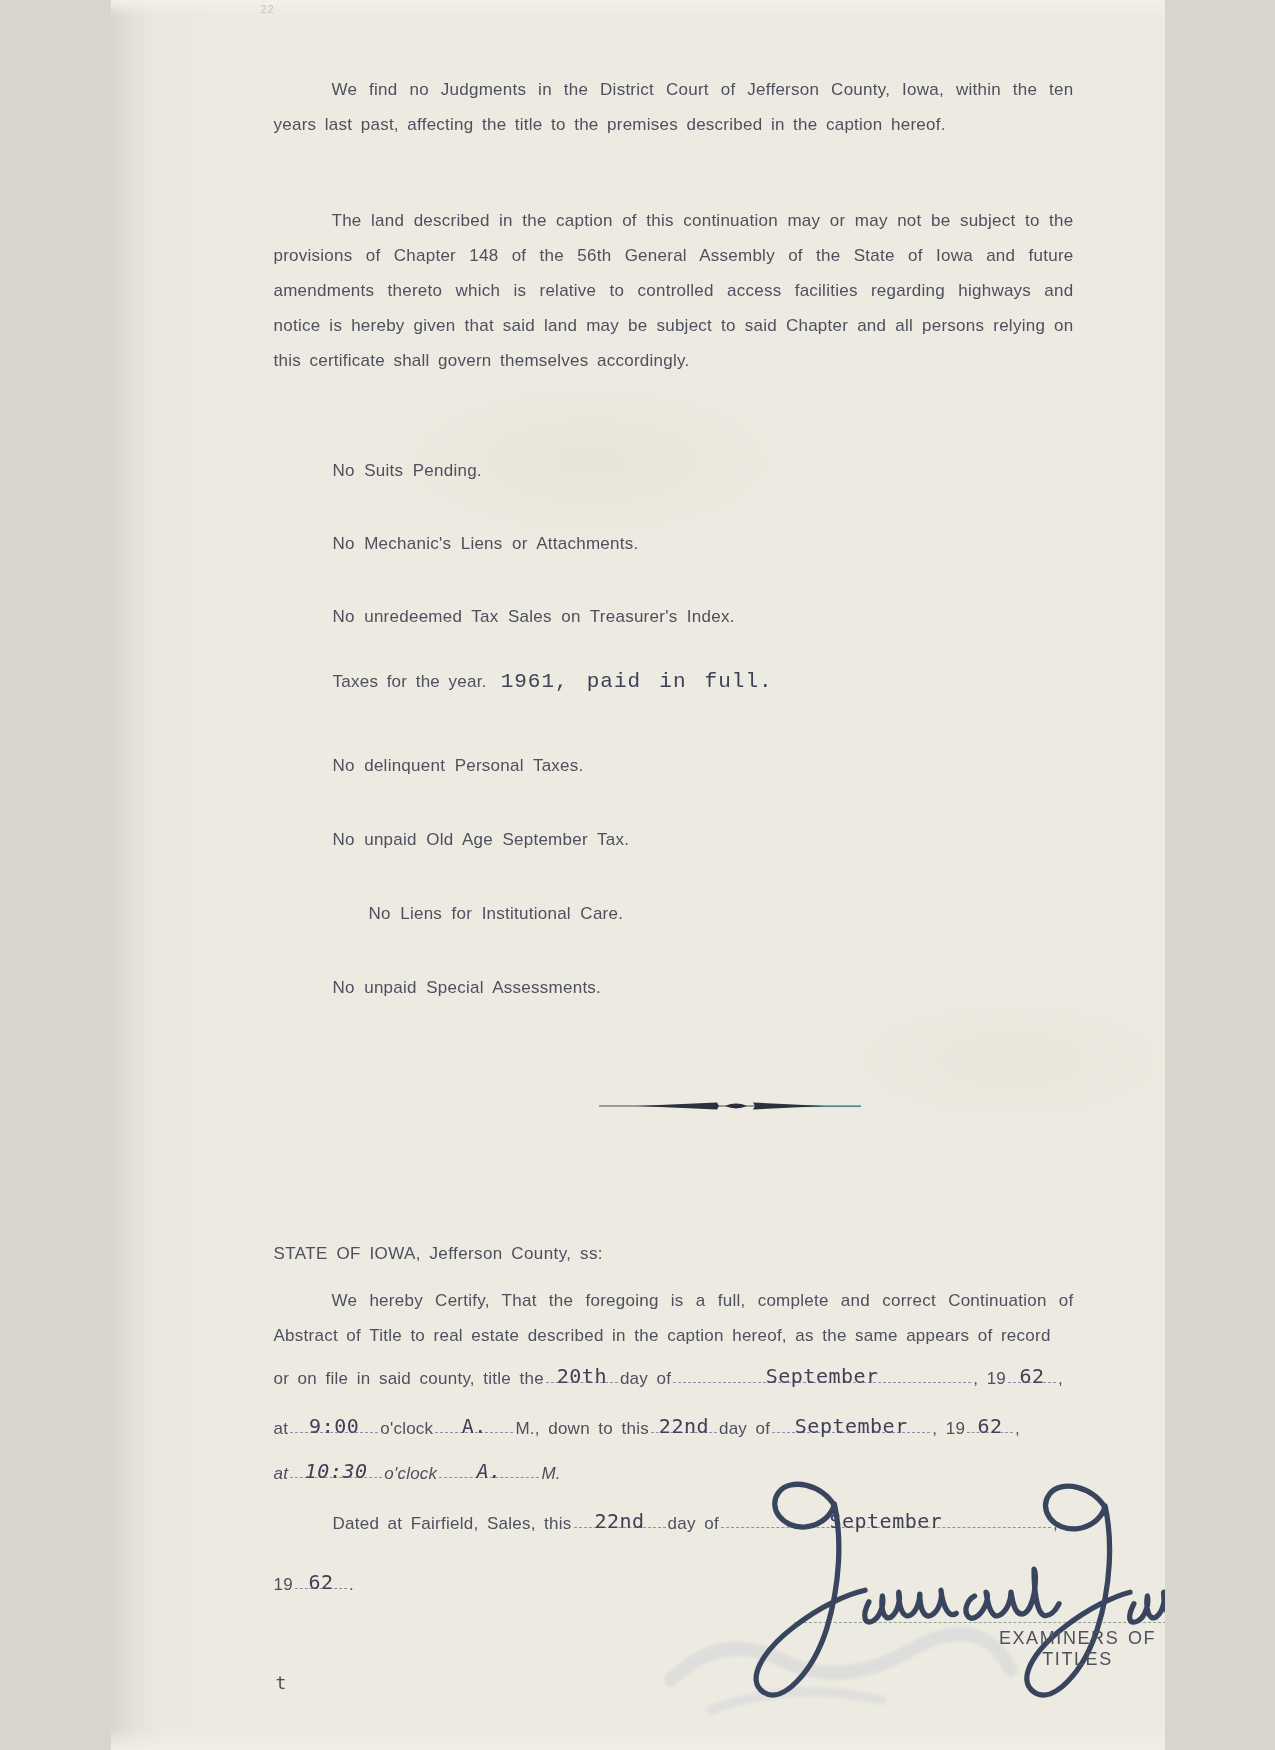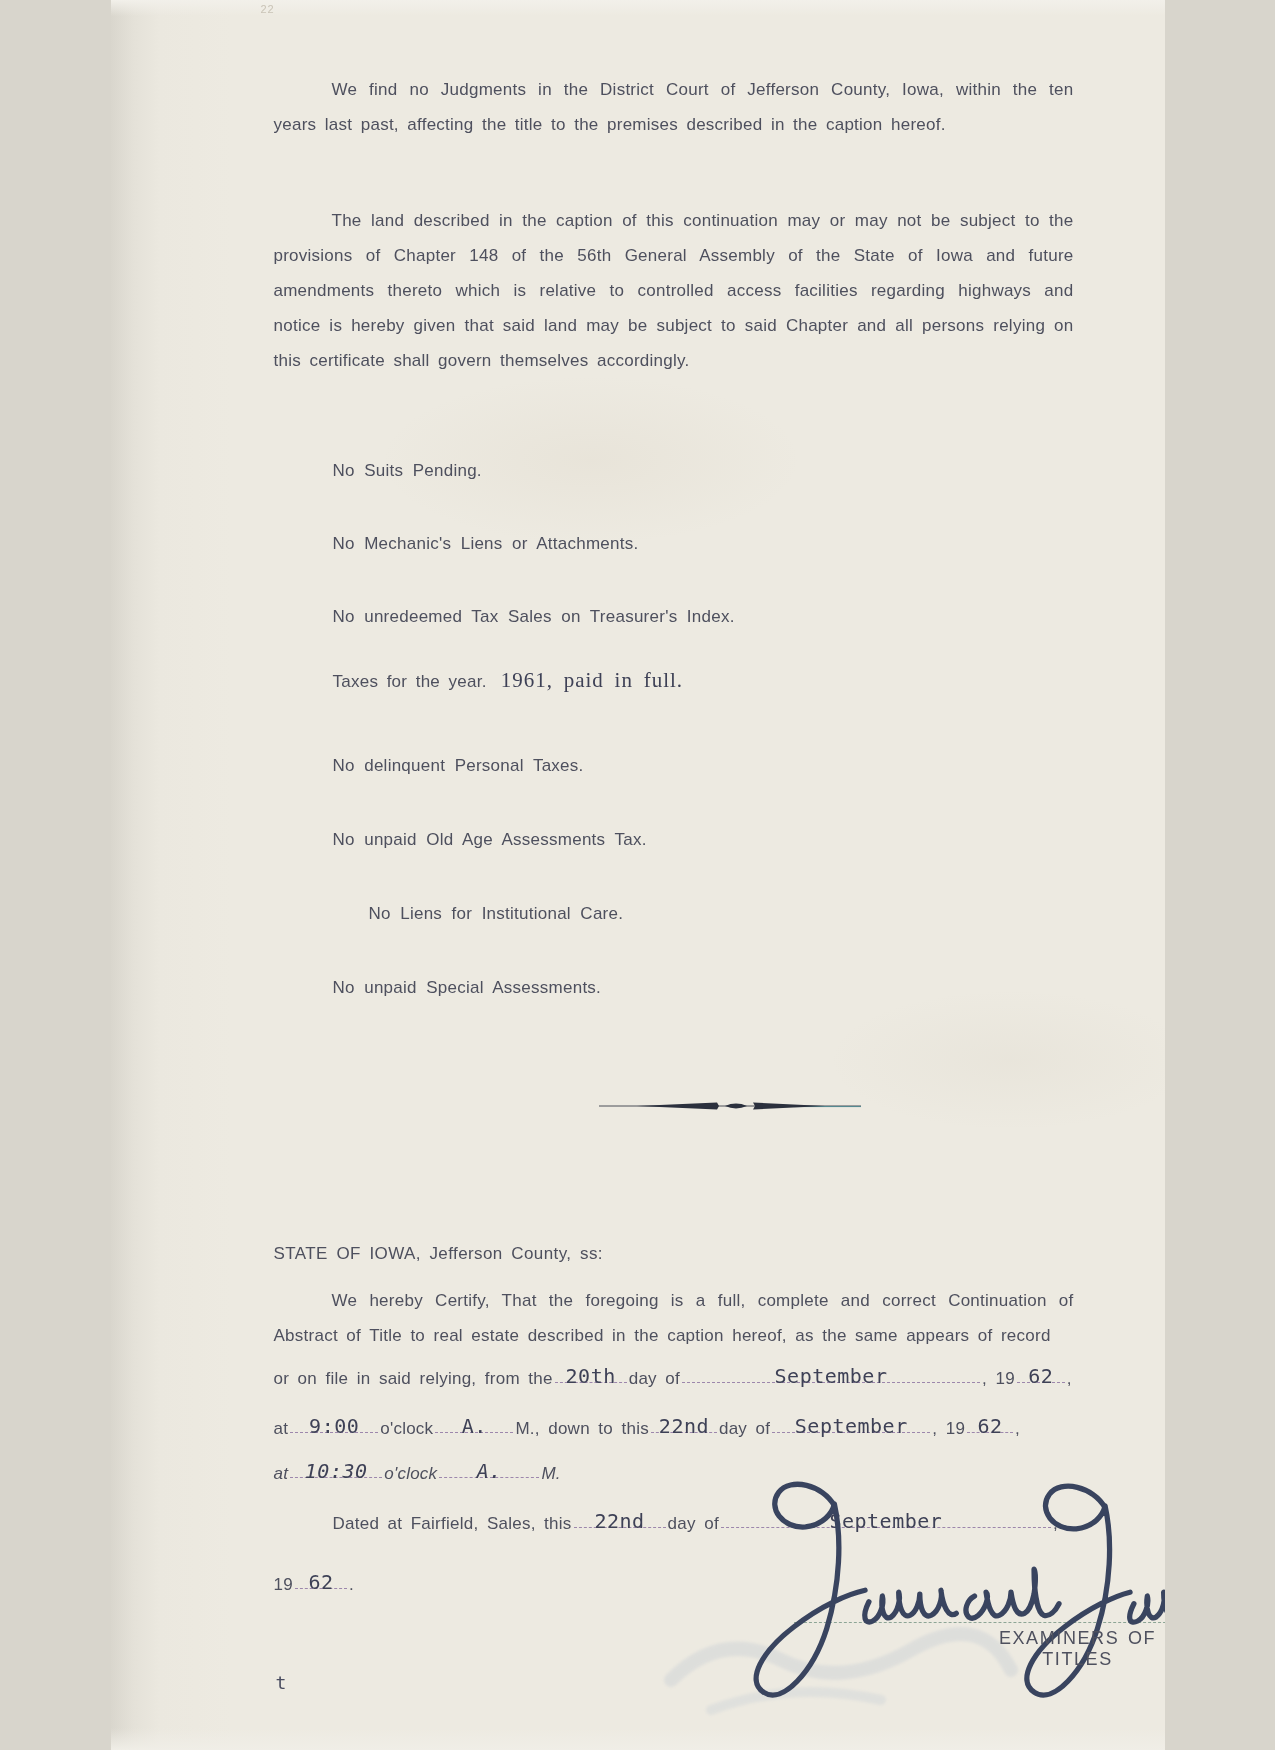--- a/index.html
+++ b/index.html
@@ -37,21 +37,21 @@
     text-indent:58px;
   }
   .item{white-space:nowrap; word-spacing:4.5px;}
   .typed{
     font-family:"DejaVu Sans Mono","Liberation Mono",monospace;
     color:#3e4156;
     font-size:20px;
     letter-spacing:.5px;
   }
   .typed-big{
-    font-family:Liberation Serif, serif;
+    font-family:Liberation Mono, monospace;
     color:#3e4156;
     font-size:21px;
     letter-spacing:1px;
     margin-left:14px;
   }
   .form-line{white-space:nowrap;}
   .fill{
     display:inline-block;
     border-bottom:1px dashed #9d87ac;
     text-align:center;
@@ -88,38 +88,38 @@
 
   <div class="abs print item" style="left:222px;top:453px;">No Suits Pending.</div>
   <div class="abs print item" style="left:222px;top:526px;">No Mechanic's Liens or Attachments.</div>
   <div class="abs print item" style="left:222px;top:599px;">No unredeemed Tax Sales on Treasurer's Index.</div>
 
   <div class="abs item" style="left:222px;top:664px;">
     <span class="print">Taxes for the year.</span><span class="typed-big">1961, paid in full.</span>
   </div>
 
   <div class="abs print item" style="left:222px;top:748px;">No delinquent Personal Taxes.</div>
-  <div class="abs print item" style="left:222px;top:822px;">No unpaid Old Age Assessments Tax.</div>
+  <div class="abs print item" style="left:222px;top:822px;">No unpaid Old Age September Tax.</div>
   <div class="abs print item" style="left:222px;top:896px;margin-left:36px;">No Liens for Institutional Care.</div>
   <div class="abs print item" style="left:222px;top:970px;">No unpaid Special Assessments.</div>
 
   <svg class="abs" style="left:488px;top:1098px;" width="262" height="16" viewBox="0 0 262 16">
     <line x1="0" y1="8" x2="262" y2="8" stroke="#3a3f4a" stroke-width="0.9"></line>
     <line x1="195" y1="8.6" x2="262" y2="8.6" stroke="#2e7f8a" stroke-width="1" opacity="0.7"></line>
     <path d="M38,8 L118,4.4 L120,8 L118,11.6 Z" fill="#2b303d"></path>
     <path d="M126,8 Q137,3.2 148,8 Q137,12.8 126,8 Z" fill="#2b303d"></path>
     <path d="M154,4.6 L156,8 L154,11.4 L226,8 Z" fill="#2b303d"></path>
   </svg>
 
   <div class="abs print" style="left:163px;top:1236px;letter-spacing:.4px;">STATE OF IOWA, Jefferson County, ss:</div>
 
   <div class="abs print para" style="left:163px;top:1283px;">We hereby Certify, That the foregoing is a full, complete and correct Continuation of Abstract of Title to real estate described in the caption hereof, as the same appears of record</div>
 
   <div class="abs print form-line" style="left:163px;top:1360px;">
-    <span>or on file in said relying, from the</span><span class="fill" style="width:72px;"><span class="typed">20th</span></span><span>day of</span><span class="fill" style="width:298px;"><span class="typed">September</span></span><span>, 19</span><span class="fill" style="width:48px;"><span class="typed">62</span></span><span>,</span>
+    <span>or on file in said county, title the</span><span class="fill" style="width:72px;"><span class="typed">20th</span></span><span>day of</span><span class="fill" style="width:298px;"><span class="typed">September</span></span><span>, 19</span><span class="fill" style="width:48px;"><span class="typed">62</span></span><span>,</span>
   </div>
 
   <div class="abs print form-line" style="left:163px;top:1410px;">
     <span>at</span><span class="fill" style="width:88px;"><span class="typed">9:00</span></span><span>o'clock</span><span class="fill" style="width:78px;"><span class="typed">A.</span></span><span>M., down to this</span><span class="fill" style="width:66px;"><span class="typed">22nd</span></span><span>day of</span><span class="fill" style="width:158px;"><span class="typed">September</span></span><span>, 19</span><span class="fill" style="width:46px;"><span class="typed">62</span></span><span>,</span>
   </div>
 
   <div class="abs print form-line" style="left:163px;top:1455px;font-style:italic;">
     <span>at</span><span class="fill" style="width:92px;"><span class="typed">10:30</span></span><span>o'clock</span><span class="fill" style="width:100px;"><span class="typed">A.</span></span><span>M.</span>
   </div>
 

